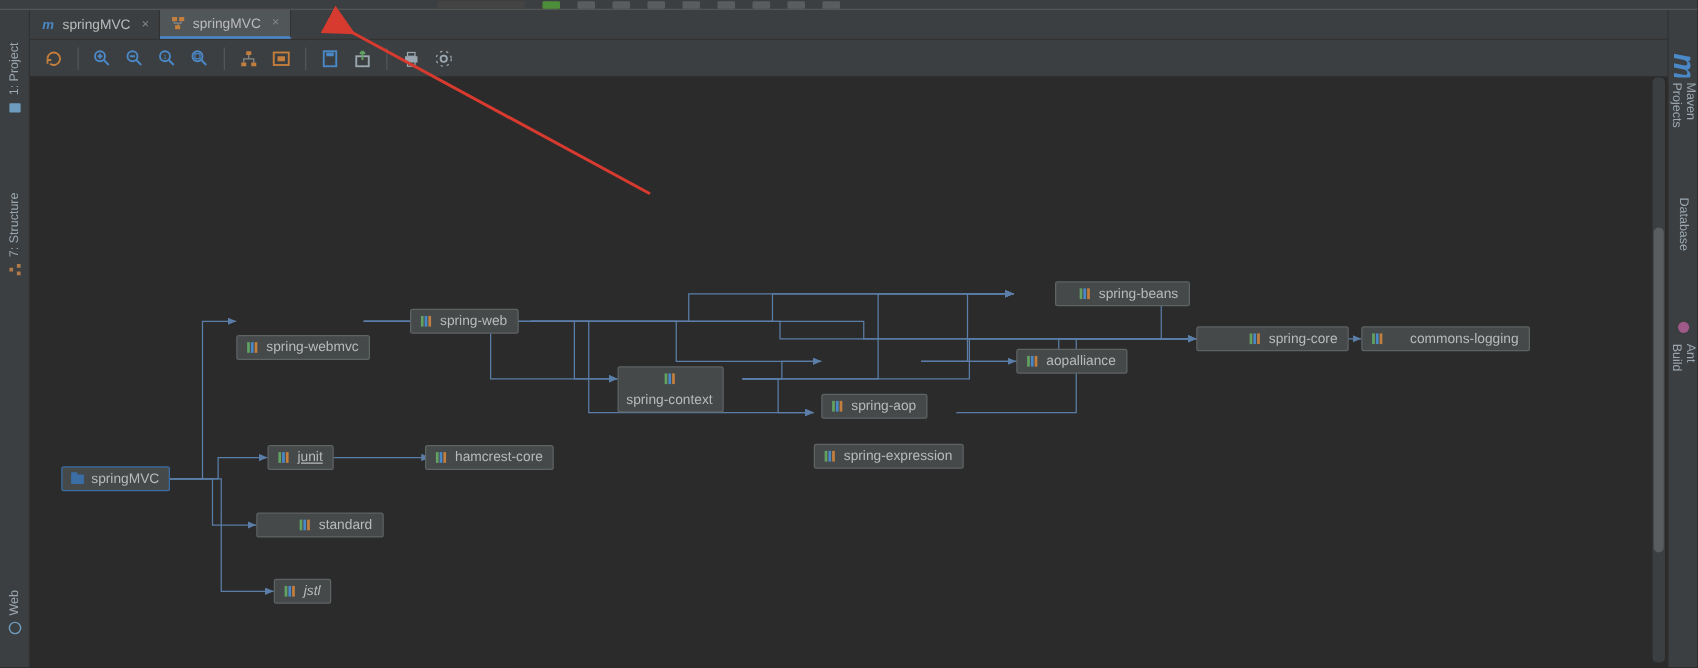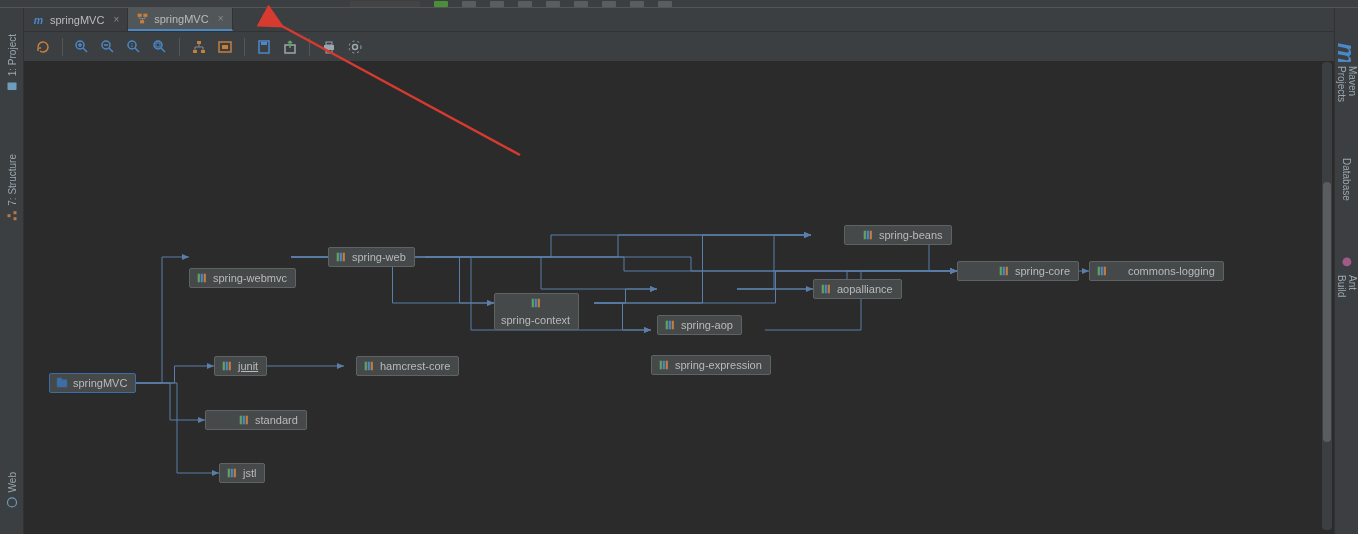--- a/index.html
+++ b/index.html
@@ -357,37 +357,37 @@
         <span>junit</span>
       </div>
       <div class="node" style="left: 181px; top: 348px; padding-left: 32px;">
         <svg class="lib-icon" viewBox="0 0 14 14">
           <rect x="2" y="2" width="2.5" height="10" fill="#62a362"></rect>
           <rect x="5.5" y="2" width="2.5" height="10" fill="#4a88c7"></rect>
           <rect x="9" y="2" width="2.5" height="10" fill="#c57f3d"></rect>
         </svg>
         <span>standard</span>
       </div>
-      <div class="node" style="left: 195px; top: 401px;">
+      <div class="node" style="left: 195px; top: 401px; font-style: italic;">
         <svg class="lib-icon" viewBox="0 0 14 14">
           <rect x="2" y="2" width="2.5" height="10" fill="#62a362"></rect>
           <rect x="5.5" y="2" width="2.5" height="10" fill="#4a88c7"></rect>
           <rect x="9" y="2" width="2.5" height="10" fill="#c57f3d"></rect>
         </svg>
         <span>jstl</span>
       </div>
       <div class="node" style="left: 304px; top: 185px;">
         <svg class="lib-icon" viewBox="0 0 14 14">
           <rect x="2" y="2" width="2.5" height="10" fill="#62a362"></rect>
           <rect x="5.5" y="2" width="2.5" height="10" fill="#4a88c7"></rect>
           <rect x="9" y="2" width="2.5" height="10" fill="#c57f3d"></rect>
         </svg>
         <span>spring-web</span>
       </div>
-      <div class="node" style="left: 332px; top: 294px; text-align: center;">
+      <div class="node" style="left: 316px; top: 294px; text-align: center;">
         <svg class="lib-icon" viewBox="0 0 14 14">
           <rect x="2" y="2" width="2.5" height="10" fill="#62a362"></rect>
           <rect x="5.5" y="2" width="2.5" height="10" fill="#4a88c7"></rect>
           <rect x="9" y="2" width="2.5" height="10" fill="#c57f3d"></rect>
         </svg>
         <span>hamcrest-core</span>
       </div>
       <div class="node" style="left: 470px; top: 231px; flex-direction: column;">
         <svg class="lib-icon" viewBox="0 0 14 14">
           <rect x="2" y="2" width="2.5" height="10" fill="#62a362"></rect>

